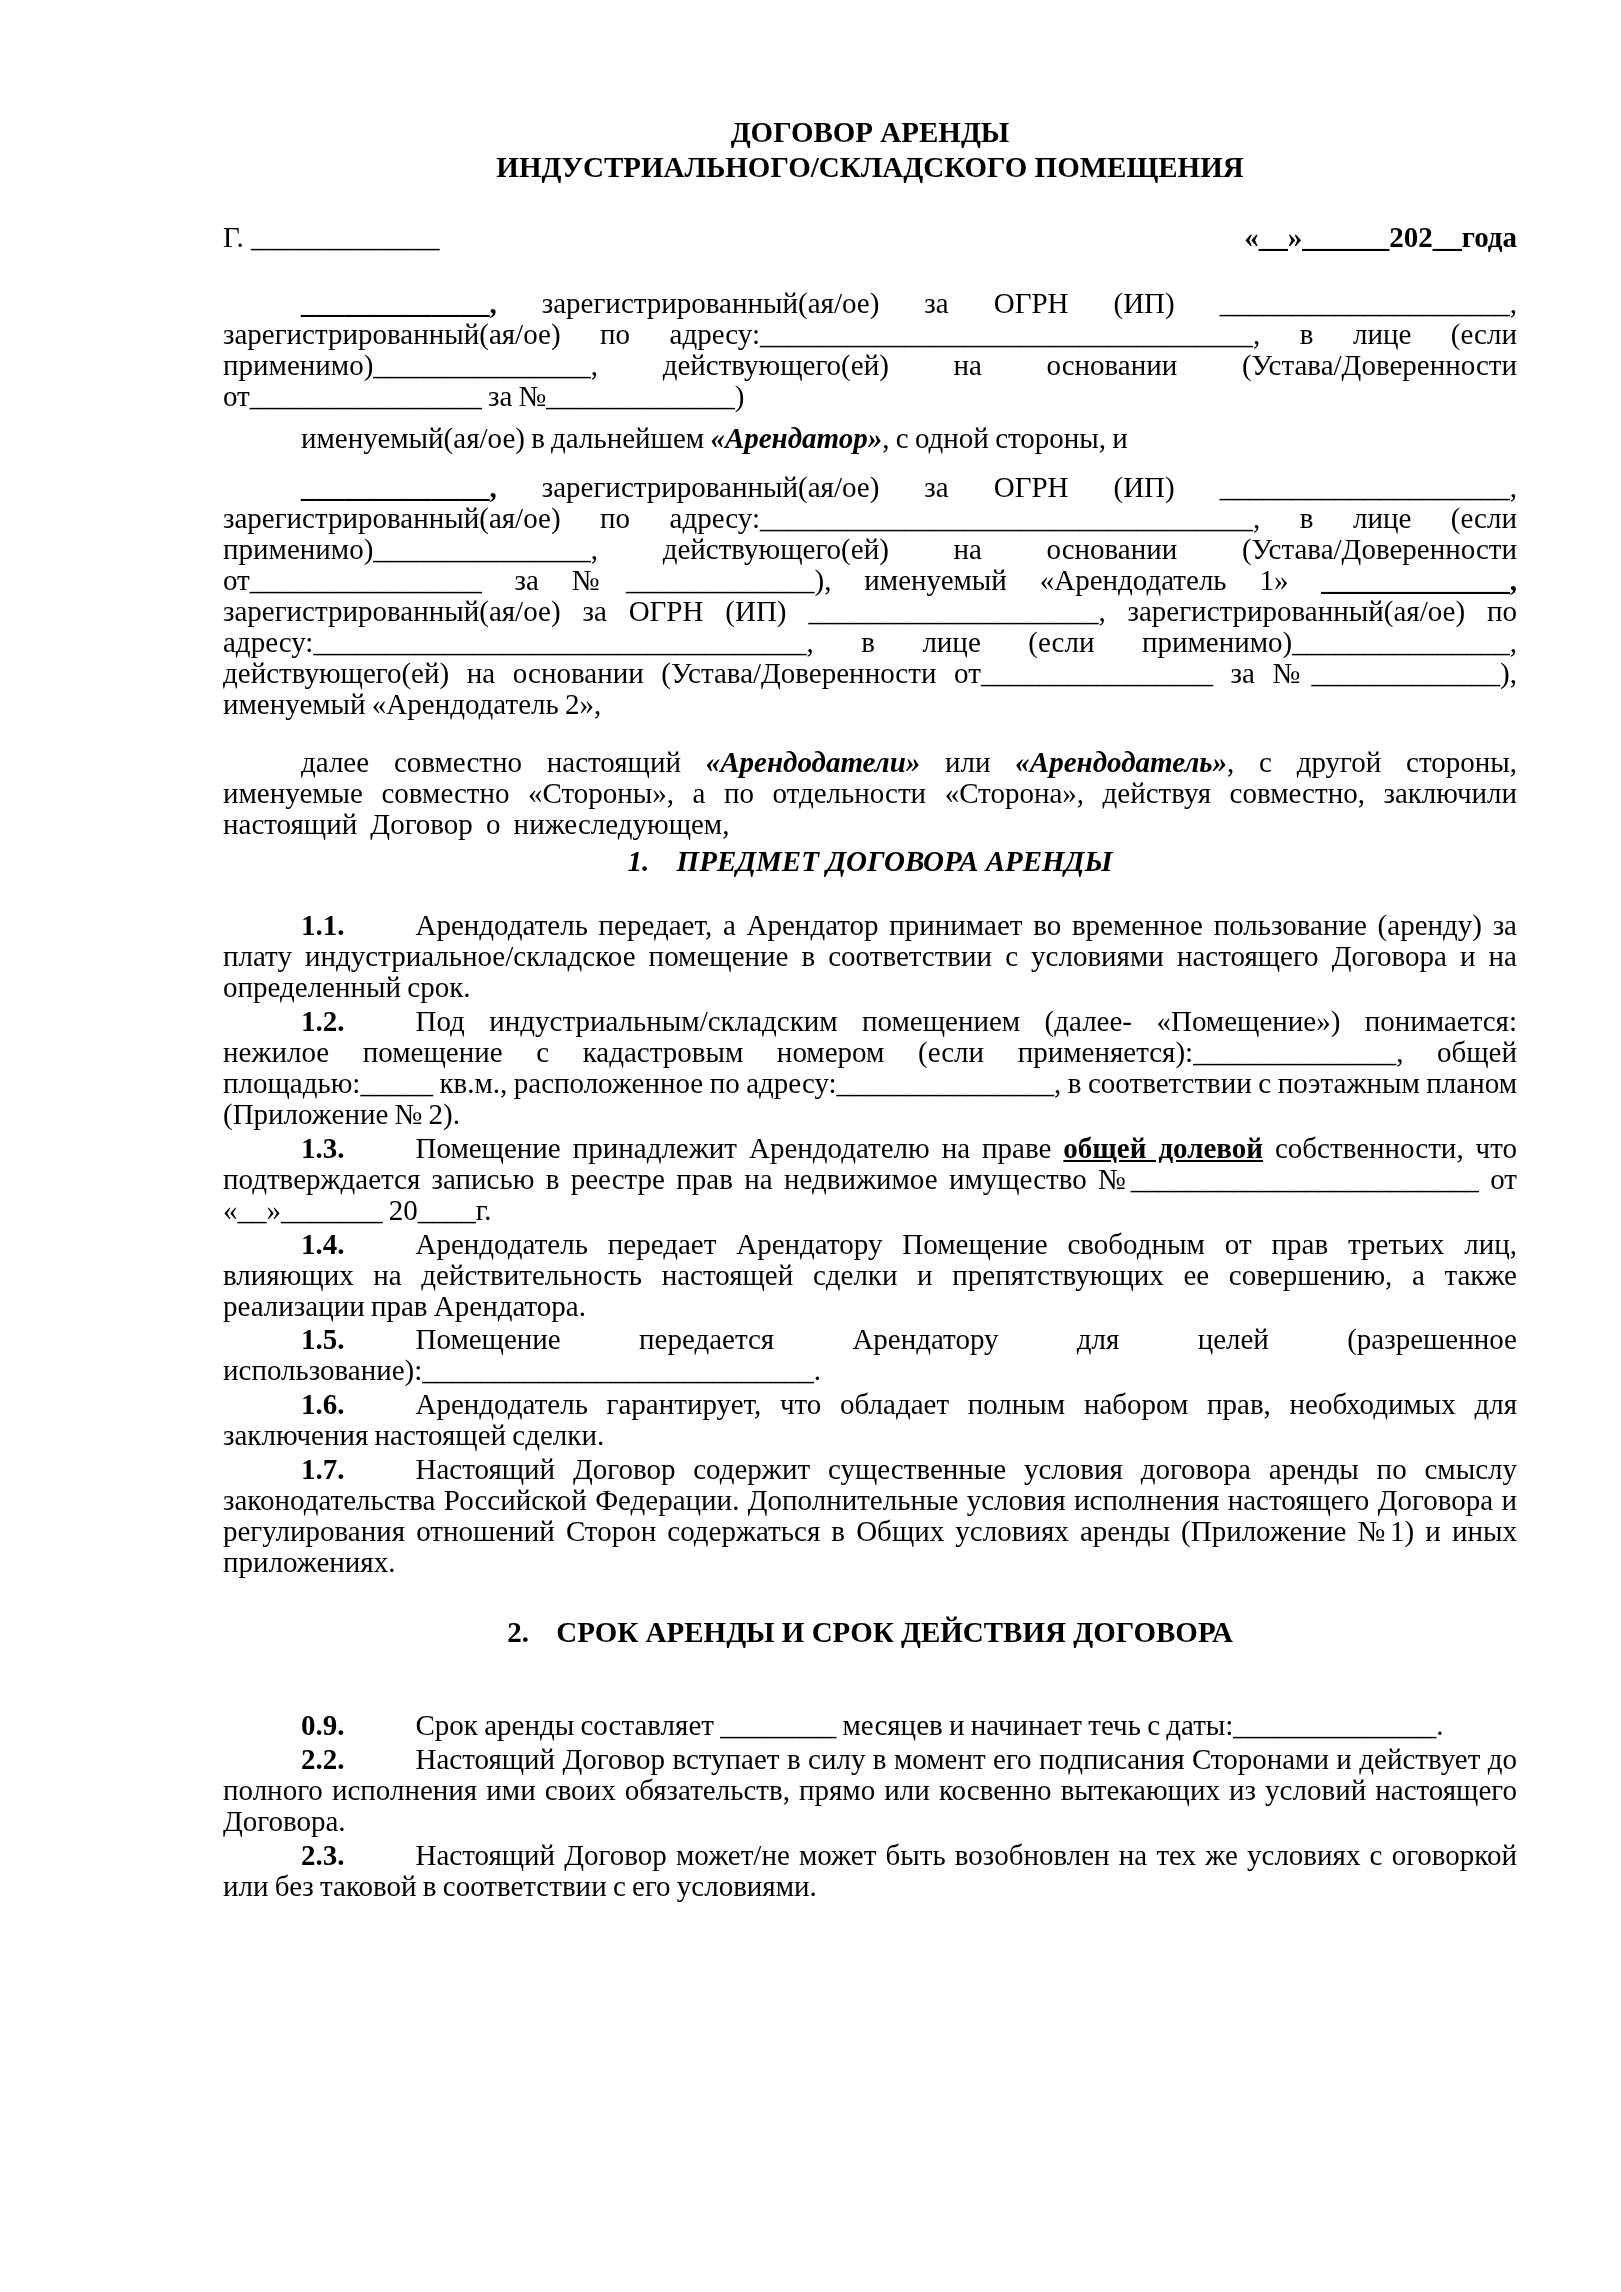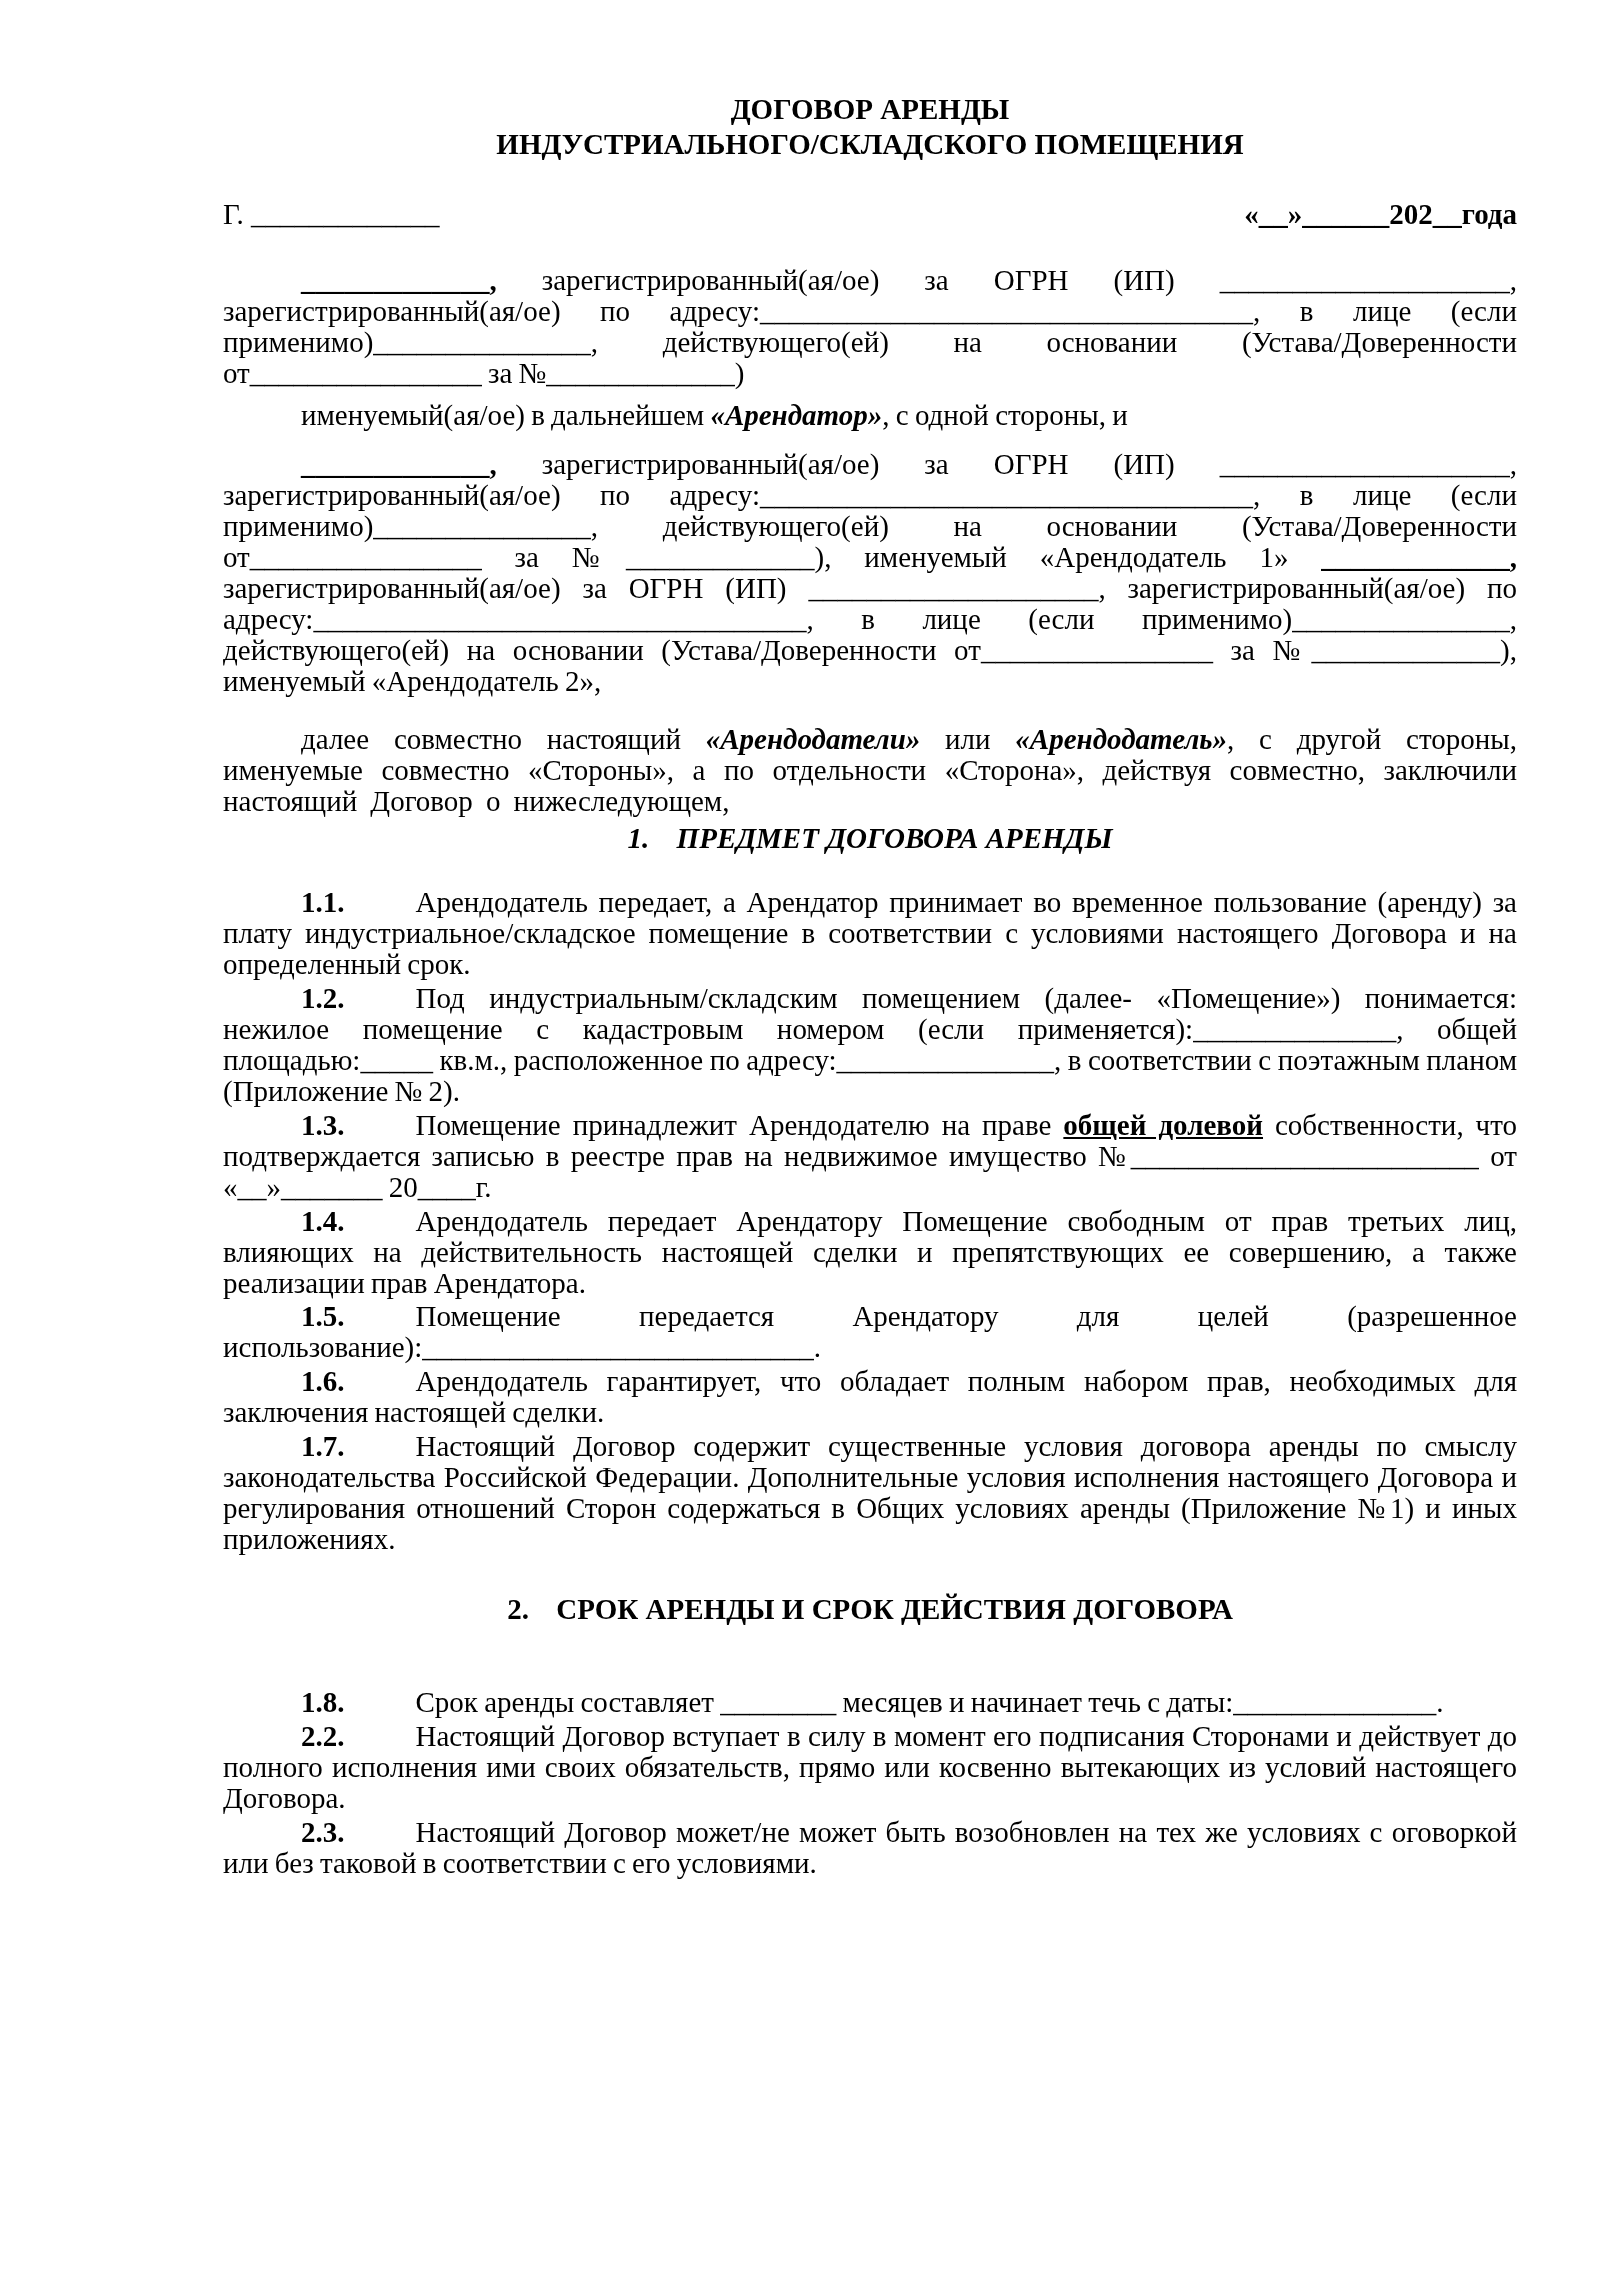--- a/index.html
+++ b/index.html
@@ -6,21 +6,21 @@
   .page {
     position: relative;
     width: 1621px;
     height: 2293px;
     background: #ffffff;
     color: #000000;
     font-family: "Liberation Serif", "DejaVu Serif", serif;
     font-size: 29px;
     line-height: 31px;
     box-sizing: border-box;
-    padding: 92px 104px 0 223px;
+    padding: 115px 104px 0 223px;
     overflow: hidden;
   }
   .title-block { text-align: center; font-weight: bold; line-height: 35px; margin: 0 0 37px 0; }
   .dateline { display: flex; justify-content: space-between; align-items: baseline; }
   .date { font-weight: bold; }
   p { margin: 0; }
   .para  { text-align: justify; text-indent: 78px; word-spacing: -1px; }
   .joint { word-spacing: 5.9px; }
   .clause { text-align: justify; text-indent: 78px; word-spacing: -1px; margin-top: 2.9px; }
   .b  { font-weight: bold; }
@@ -71,20 +71,20 @@
   <p class="clause"><span class="cnum">1.4.</span><span class="ctab"></span><span>Арендодатель передает Арендатору Помещение свободным от прав третьих лиц, влияющих на действительность настоящей сделки и препятствующих ее совершению, а также реализации прав Арендатора.</span></p>
 
   <p class="clause"><span class="cnum">1.5.</span><span class="ctab"></span><span>Помещение передается Арендатору для целей (разрешенное использование):___________________________.</span></p>
 
   <p class="clause"><span class="cnum">1.6.</span><span class="ctab"></span><span>Арендодатель гарантирует, что обладает полным набором прав, необходимых для заключения настоящей сделки.</span></p>
 
   <p class="clause"><span class="cnum">1.7.</span><span class="ctab"></span><span>Настоящий Договор содержит существенные условия договора аренды по смыслу законодательства Российской Федерации. Дополнительные условия исполнения настоящего Договора и регулирования отношений Сторон содержаться в Общих условиях аренды (Приложение №1) и иных приложениях.</span></p>
 
   <h2 class="sect sect-2"><span>2.</span><span class="htab"></span><span>СРОК АРЕНДЫ И СРОК ДЕЙСТВИЯ ДОГОВОРА</span></h2>
 
-  <p class="clause"><span class="cnum">1.8.</span><span class="ctab"></span><span>Срок аренды составляет ________ месяцев и начинает течь с даты:______________.</span></p>
+  <p class="clause"><span class="cnum">0.9.</span><span class="ctab"></span><span>Срок аренды составляет ________ месяцев и начинает течь с даты:______________.</span></p>
 
   <p class="clause"><span class="cnum">2.2.</span><span class="ctab"></span><span>Настоящий Договор вступает в силу в момент его подписания Сторонами и действует до полного исполнения ими своих обязательств, прямо или косвенно вытекающих из условий настоящего Договора.</span></p>
 
   <p class="clause"><span class="cnum">2.3.</span><span class="ctab"></span><span>Настоящий Договор может/не может быть возобновлен на тех же условиях с оговоркой или без таковой в соответствии с его условиями.</span></p>
 
 </div>
 
 
 </body></html>

